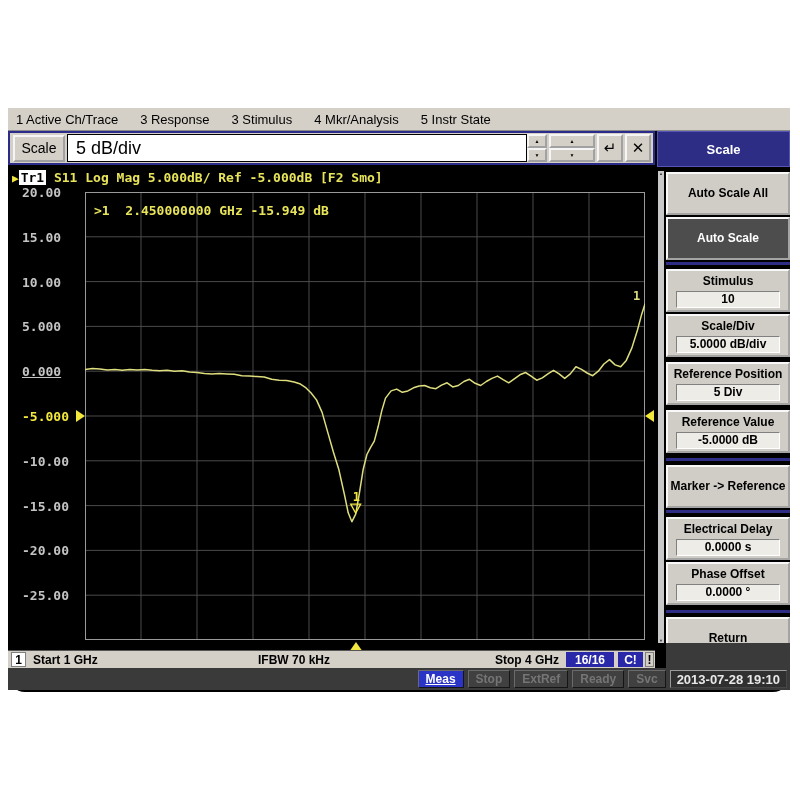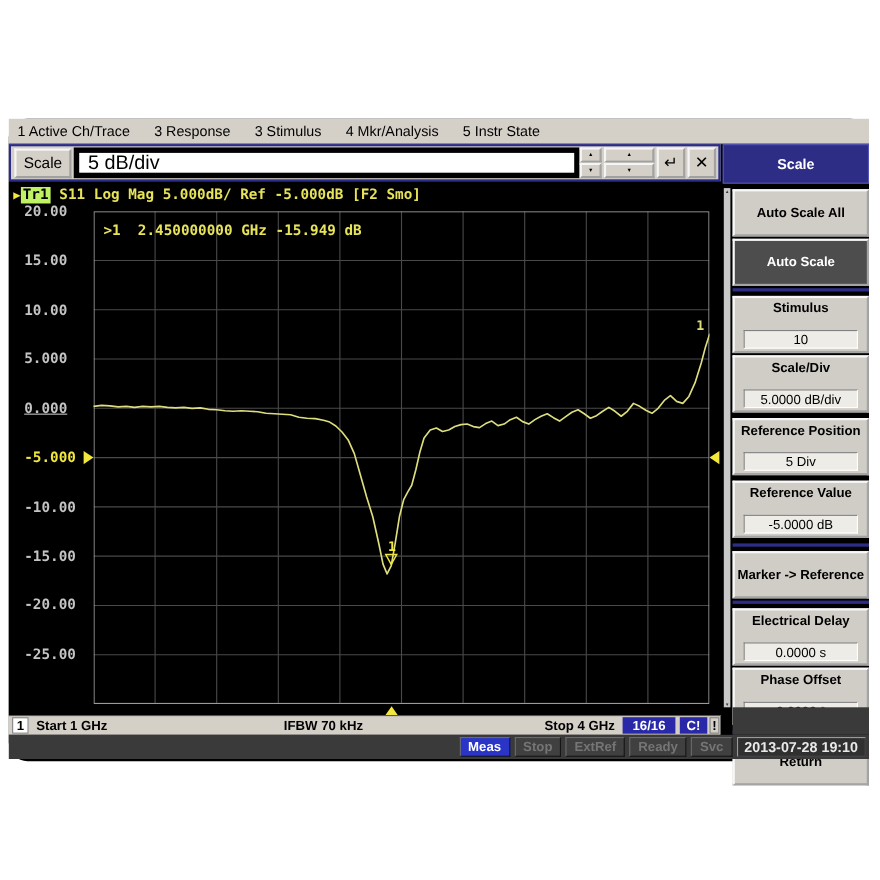--- a/index.html
+++ b/index.html
@@ -11,37 +11,37 @@
   .menu-bar { position:absolute; left:0; top:0; width:782px; height:23px; background:#d4d0c8;
               display:flex; align-items:center; padding-left:8px; gap:22px; border-bottom:1px solid #8a8a8a; }
   .menu-item { font-size:13px; color:#000; white-space:nowrap; }
 
   
   .toolbar { position:absolute; left:0; top:23px; width:647px; height:34px; background:#d4d0c8;
              border:2px solid #2b2b8a; display:flex; align-items:center; }
   .tb-label { width:52px; height:27px; margin-left:3px; background:#d4d0c8;
               border:2px outset #f5f5f5; color:#000; font-size:14px;
               display:flex; align-items:center; justify-content:center; }
-  .tb-field { width:460px; height:28px; margin-left:2px; background:#fff; border:5px solid #000000;
+  .tb-field { width:460px; height:28px; margin-left:2px; background:#fff; border:1px solid #000000;
               font-size:18px; color:#000; display:flex; align-items:center; padding-left:8px; }
   .tb-spacer { flex:1; }
   .tb-spin-small { width:20px; height:28px; display:flex; flex-direction:column; }
   .spin-btn { flex:1; background:#d4d0c8; border:2px outset #f5f5f5; display:flex;
               align-items:center; justify-content:center; font-size:5px; color:#000; cursor:default; }
   .tb-spin-wide { width:46px; height:28px; display:flex; flex-direction:column; margin-left:2px; }
   .tb-btn { width:26px; height:28px; margin-left:2px; background:#d4d0c8; border:2px outset #f5f5f5;
             font-size:15px; color:#000; display:flex; align-items:center; justify-content:center; }
   .tb-btn:last-child { margin-right:2px; }
 
   
   .main-area { position:absolute; left:0; top:57px; width:647px; height:485px; background:#000; }
   .trace-status { position:absolute; left:4px; top:5px; font-family:"DejaVu Sans Mono", monospace;
                   font-size:13px; font-weight:bold; white-space:pre; }
   .tr-arrow { color:#f2e73c; font-size:11px; }
-  .tr-badge { background:#bef264; color:#000; padding:0 2px; }
+  .tr-badge { background:#ffffff; color:#000; padding:0 2px; }
   .tr-text  { color:#e8e45a; }
   .marker-readout { position:absolute; left:86px; top:38px; font-family:"DejaVu Sans Mono", monospace;
                     font-size:13px; font-weight:bold; color:#e8e45a; white-space:pre; }
   .y-label { position:absolute; width:58px; font-family:"DejaVu Sans Mono", monospace;
              font-size:13px; font-weight:bold; color:#c4c4c4; }
   .y-label.ref { color:#f2e73c; }
   #plot-svg { position:absolute; left:77px; top:27px; }
   .tri-right { position:absolute; width:0; height:0; border-top:6px solid transparent;
                border-bottom:6px solid transparent; border-left:9px solid #f2e73c; }
   .tri-left  { position:absolute; width:0; height:0; border-top:6px solid transparent;
@@ -73,33 +73,33 @@
   .sk-scroll { position:absolute; left:1px; top:40px; width:6px; height:472px; background:#c8c8c8;
                display:flex; flex-direction:column; justify-content:space-between; align-items:center; }
   .sk-scroll span { font-size:4px; color:#333; }
   .sk-list { position:absolute; left:9px; top:38px; width:124px; padding-top:3px; }
   .sk-btn { width:124px; min-height:43px; background:#d0cdc6; border:2px outset #f8f8f8;
             margin-bottom:2px; display:flex; flex-direction:column; align-items:center;
             justify-content:center; padding:2px 1px; }
   .sk-btn.dark { background:#4d4d4d; }
   .sk-btn.dark .sk-label { color:#fff; }
   .sk-label { font-size:12px; font-weight:bold; color:#000; text-align:center; line-height:1.25; }
-  .sk-value { width:104px; height:17px; margin-top:12px; background:#eeece7; border:1px solid #808080;
-              border-right-color:#fff; border-bottom-color:#fff; font-size:12px; font-weight:normal;
+  .sk-value { width:104px; height:17px; margin-top:2px; background:#eeece7; border:1px solid #808080;
+              border-right-color:#fff; border-bottom-color:#fff; font-size:12px; font-weight:bold;
               color:#000; display:flex; align-items:center; justify-content:center; }
   .sk-sep { width:124px; height:3px; background:#2d2d86; margin:2px 0 4px 0; }
   .sk-btn.spaced { margin-bottom:5px; }
   .sk-filler { position:absolute; left:9px; top:512px; width:124px; height:25px; background:#3a3a3a; }
 
   
   .status-bar { position:absolute; left:0; top:560px; width:782px; height:22px; background:#3a3a3a;
                 display:flex; align-items:center; justify-content:flex-end; gap:4px; padding-right:3px; }
   .st-item { height:18px; padding:0 7px; background:#404040; border:1px outset #6a6a6a;
              color:#757575; font-size:12px; font-weight:bold; display:flex; align-items:center; }
-  .st-item.active { background:#2a35c8; color:#fff; }
+  .st-item.active { background:#2a35c8; color:#fff;text-decoration:underline; }
   .st-date { height:18px; padding:0 6px; background:#303030; border:1px outset #9a9a9a;
              color:#e8e8e8; font-size:13px; font-weight:bold; display:flex; align-items:center; }
 </style>
 </head>
 <body>
 
 <div class="screen">
 
   <div class="menu-bar" id="menu-bar">
       <div class="menu-item">1 Active Ch/Trace</div>

